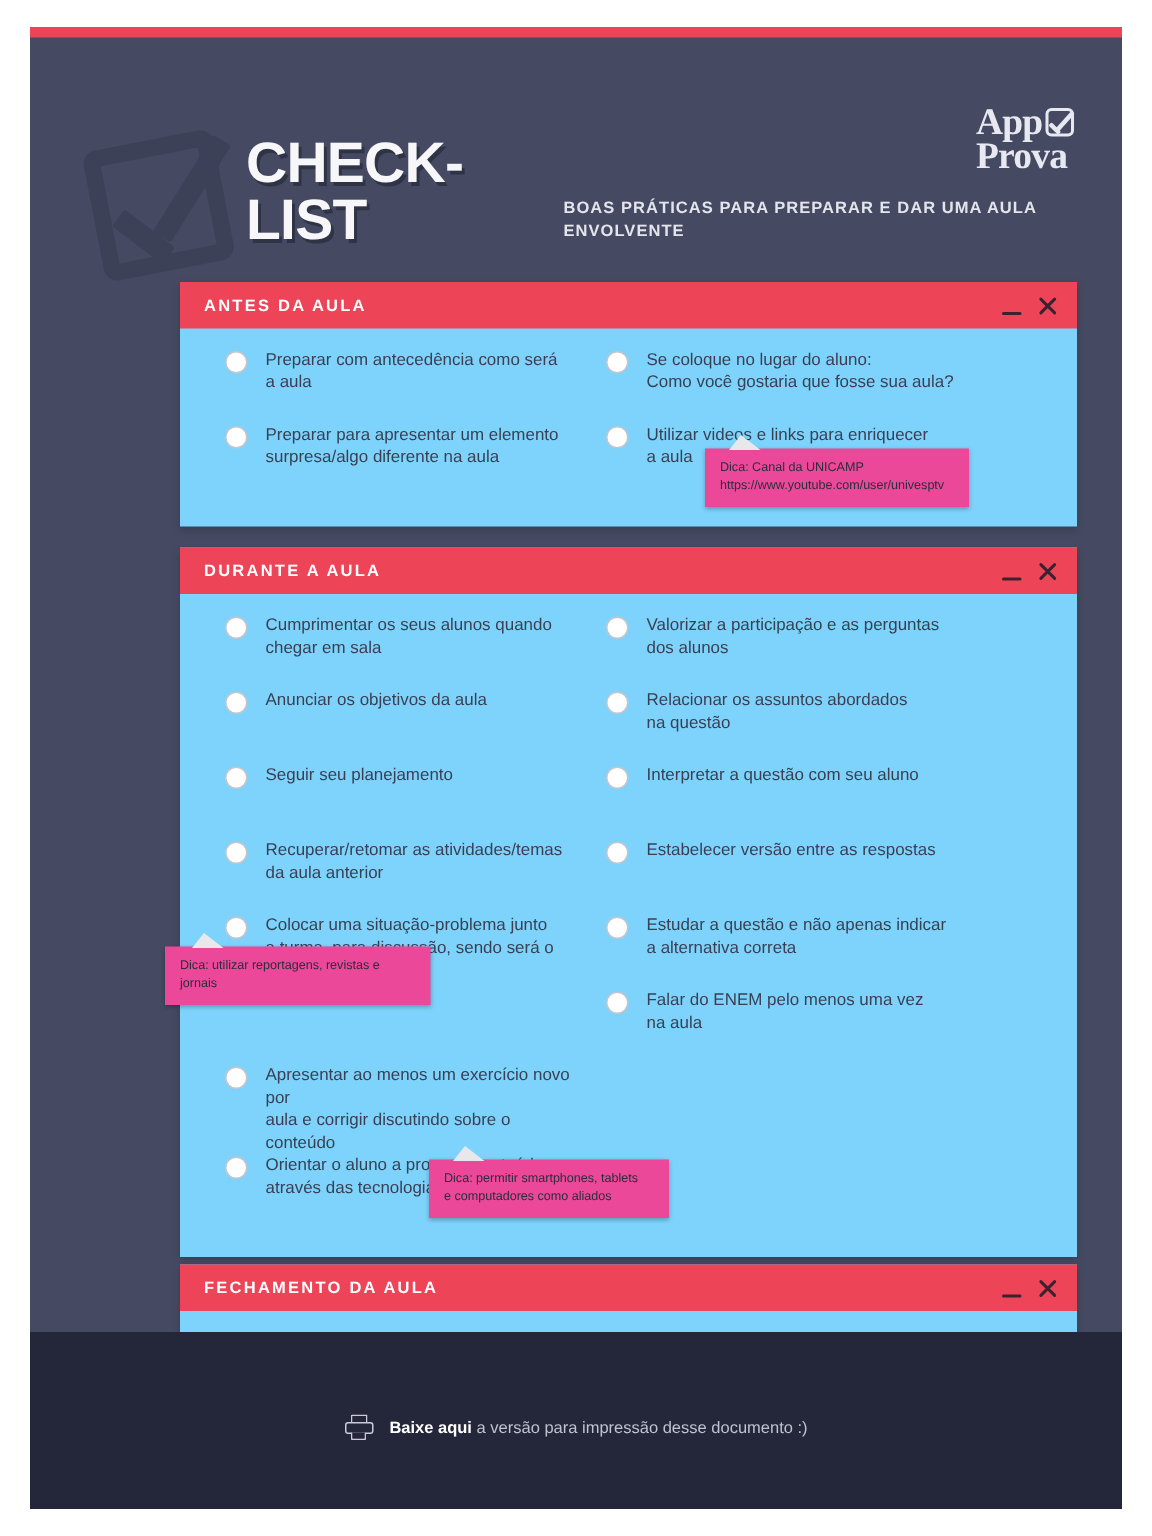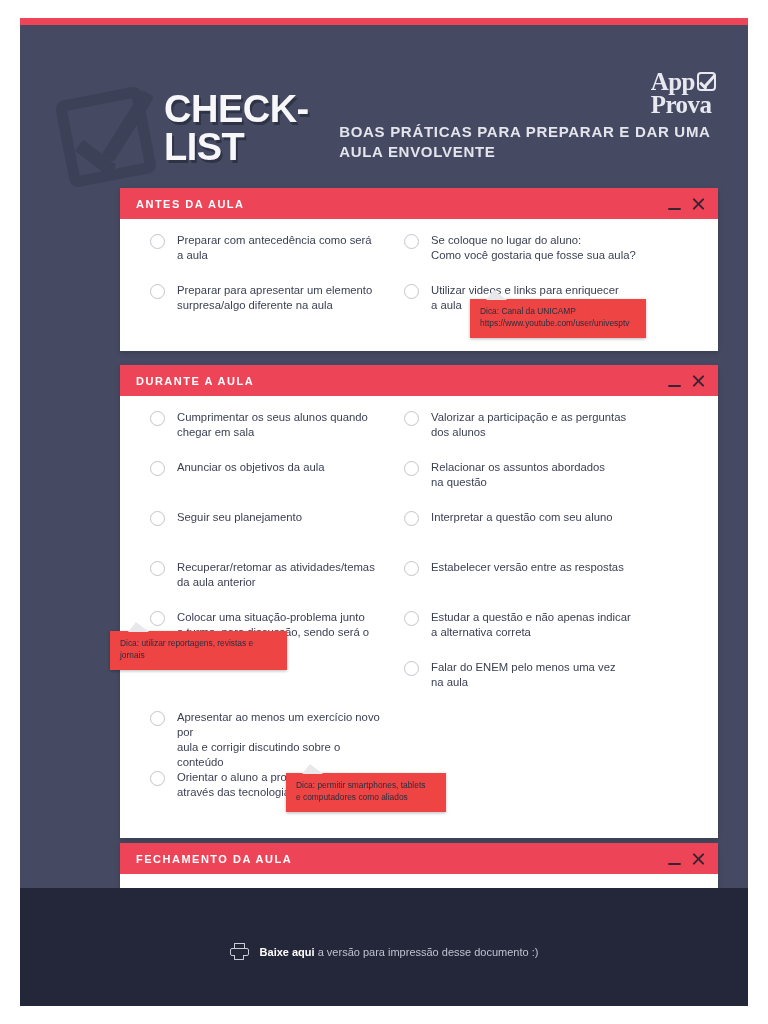--- a/index.html
+++ b/index.html
@@ -87,21 +87,21 @@
   }
   .main-title {
     font-size: 38px;
     font-weight: bold;
     color: #F7F7FA;
     letter-spacing: -0.5px;
     line-height: 1;
     text-shadow: 2px 3px 0 rgba(30,33,48,0.55);
   }
   .subtitle {
-    font-size: 15px;
+    font-size: 11px;
     font-weight: bold;
     color: #E4E5EC;
     letter-spacing: 0.7px;
     line-height: 1.35;
     text-transform: uppercase;
     padding-bottom: 4px;
   }
 
   .logo {
     position: absolute;
@@ -137,21 +137,21 @@
     border-radius: 1px;
   }
   .logo-mark i.a { left: 1px; top: 7px; width: 9px; height: 3px; transform: rotate(45deg); transform-origin: left center; }
   .logo-mark i.b { left: 5px; top: 12px; width: 17px; height: 3px; transform: rotate(-48deg); transform-origin: left center; }
 
   
   .card {
     position: absolute;
     left: 100px;
     width: 598px;
-    background: #ffffff;
+    background: #7dd3fc;
     box-shadow: 0 2px 5px rgba(0,0,0,0.18);
   }
   .card-head {
     height: 31px;
     background: #EE4458;
     display: flex;
     align-items: center;
     justify-content: space-between;
     padding: 0 13px 0 16px;
   }
@@ -222,21 +222,21 @@
   .item-text {
     font-size: 11.3px;
     line-height: 1.33;
     color: #3A3F52;
     white-space: pre-line;
   }
 
   
   .tip {
     position: absolute;
-    background: #ef4444;
+    background: #ec4899;
     box-shadow: 0 1px 3px rgba(0,0,0,0.28);
     padding: 7px 10px 8px 10px;
     font-size: 8.4px;
     line-height: 1.42;
     color: #2A2E3D;
     white-space: pre-line;
     z-index: 30;
   }
   .tip::before {
     content: "";

